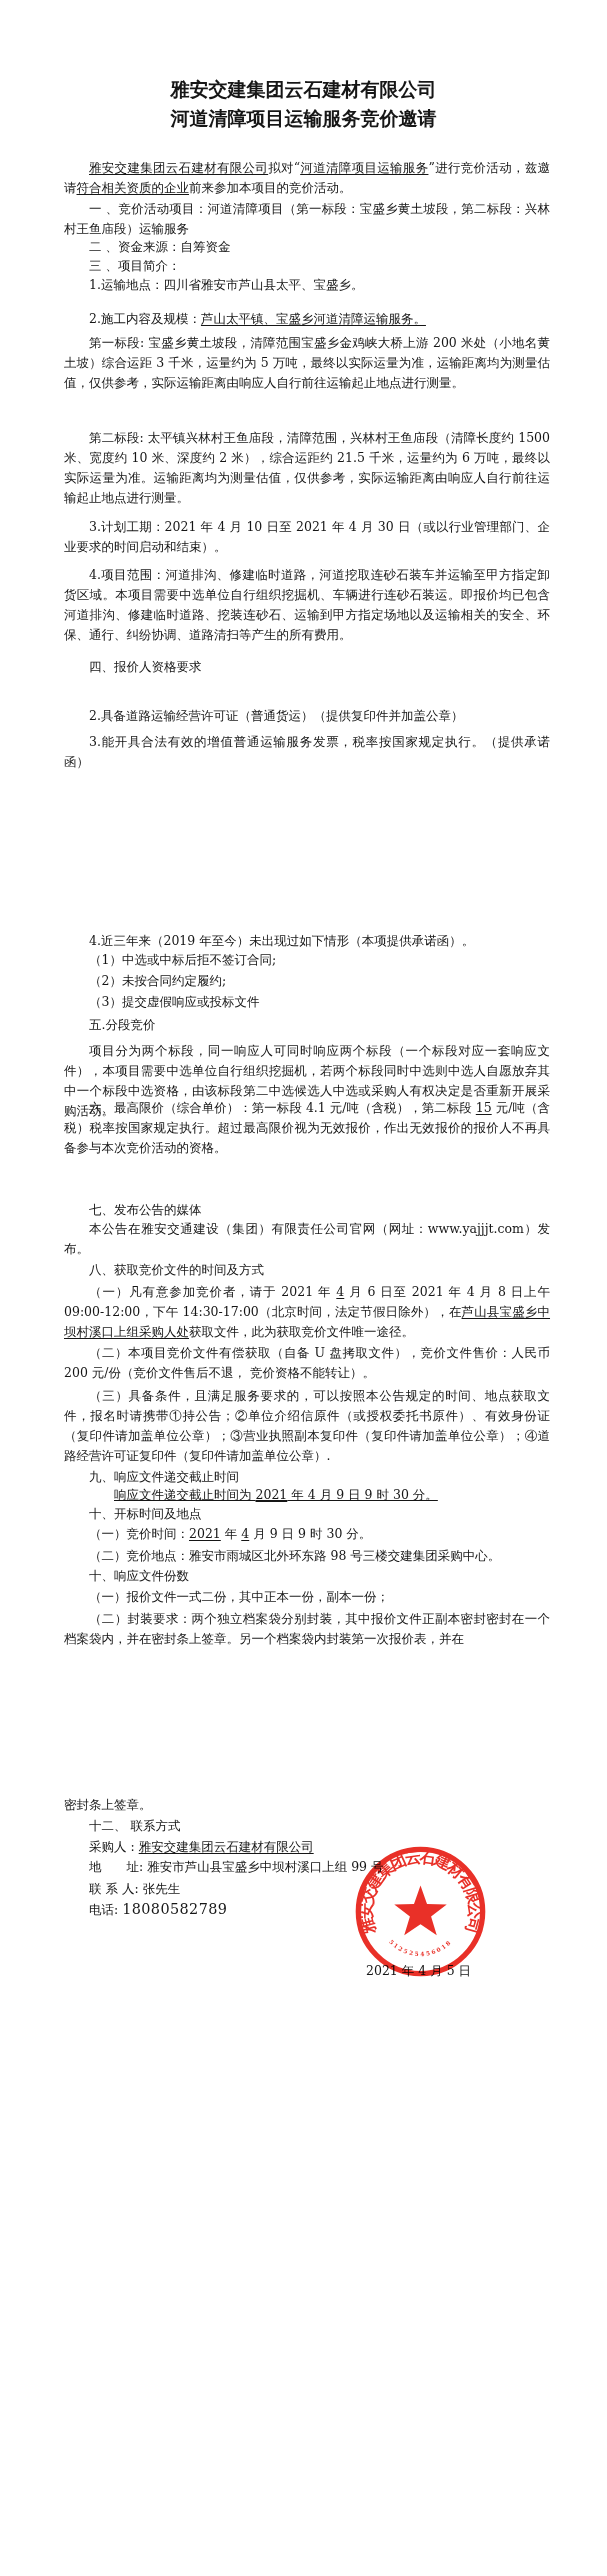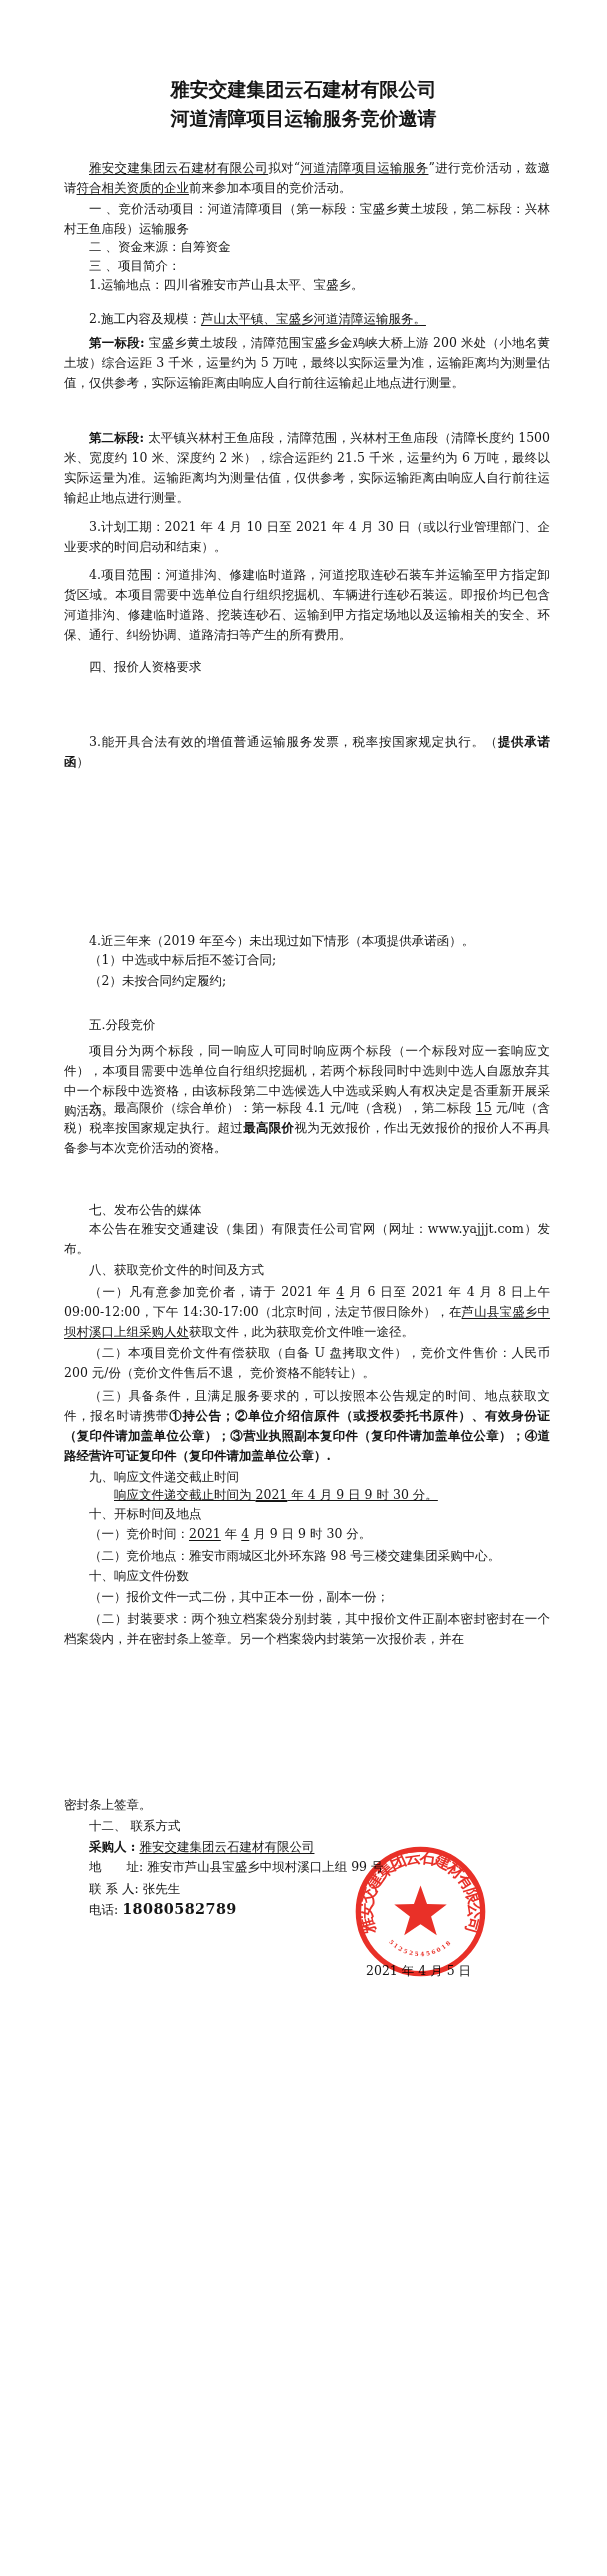--- a/index.html
+++ b/index.html
@@ -5,23 +5,23 @@
 <style>
   html,body{margin:0;padding:0;background:#ffffff;}
   #page{position:relative;width:607px;height:2576px;background:#ffffff;overflow:hidden;
         font-family:"DejaVu Serif","Liberation Serif",serif;color:#161616;}
   .title{position:absolute;left:0;width:607px;text-align:center;font-weight:bold;
          font-size:19px;line-height:26px;}
   .para{position:absolute;left:64px;width:486px;font-size:12.5px;line-height:20px;
         text-align:justify;}
   .ind{text-indent:25px;}
   .ind4{text-indent:50px;text-decoration:underline;}
-  .b{font-weight:bold;}
+  .b{font-weight:normal;}
   .u{text-decoration:underline;text-underline-offset:2.3px;}
-  .phone{font-weight:bold;font-size:14.4px;letter-spacing:0.4px;}
+  .phone{font-weight:normal;font-size:14.4px;letter-spacing:0.4px;}
   .date{position:absolute;font-size:12.5px;line-height:20px;}
   .stamp{position:absolute;mix-blend-mode:multiply;opacity:.95;}
 </style>
 </head>
 <body>
 
 <div id="page">
 
   <div class="title" style="top:76px">雅安交建集团云石建材有限公司</div>
   <div class="title" style="top:105px">河道清障项目运输服务竞价邀请</div>
@@ -30,24 +30,26 @@
   <div class="para ind" style="top:199px"><span>一 、竞价活动项目：河道清障项目（第一标段：宝盛乡黄土坡段，第二标段：兴林村王鱼庙段）运输服务</span></div>
   <div class="para ind" style="top:237px"><span>二 、资金来源：自筹资金</span></div>
   <div class="para ind" style="top:256px"><span>三 、项目简介：</span></div>
   <div class="para ind" style="top:275px"><span>1.运输地点：四川省雅安市芦山县太平、宝盛乡。</span></div>
   <div class="para ind" style="top:309px"><span>2.施工内容及规模：</span><span class="u">芦山太平镇、宝盛乡河道清障运输服务。</span></div>
   <div class="para ind" style="top:333px"><span class="b">第一标段:</span><span> 宝盛乡黄土坡段，清障范围宝盛乡金鸡峡大桥上游 200 米处（小地名黄土坡）综合运距 3 千米，运量约为 5 万吨，最终以实际运量为准，运输距离均为测量估值，仅供参考，实际运输距离由响应人自行前往运输起止地点进行测量。</span></div>
   <div class="para ind" style="top:428px"><span class="b">第二标段:</span><span> 太平镇兴林村王鱼庙段，清障范围，兴林村王鱼庙段（清障长度约 1500 米、宽度约 10 米、深度约 2 米），综合运距约 21.5 千米，运量约为 6 万吨，最终以实际运量为准。运输距离均为测量估值，仅供参考，实际运输距离由响应人自行前往运输起止地点进行测量。</span></div>
   <div class="para ind" style="top:517px"><span>3.计划工期：2021 年 4 月 10 日至 2021 年 4 月 30 日（或以行业管理部门、企业要求的时间启动和结束）。</span></div>
   <div class="para ind" style="top:565px"><span>4.项目范围：河道排沟、修建临时道路，河道挖取连砂石装车并运输至甲方指定卸货区域。本项目需要中选单位自行组织挖掘机、车辆进行连砂石装运。即报价均已包含河道排沟、修建临时道路、挖装连砂石、运输到甲方指定场地以及运输相关的安全、环保、通行、纠纷协调、道路清扫等产生的所有费用。</span></div>
   <div class="para ind" style="top:657px"><span>四、报价人资格要求</span></div>
+  <div class="para ind" style="top:706px"><span>2.具备道路运输经营许可证（普通货运）（</span><span class="b">提供复印件并加盖公章</span><span>）</span></div>
   <div class="para ind" style="top:732px"><span>3.能开具合法有效的增值普通运输服务发票，税率按国家规定执行。（</span><span class="b">提供承诺函</span><span>）</span></div>
   <div class="para ind" style="top:931px"><span>4.近三年来（2019 年至今）未出现过如下情形（本项提供承诺函）。</span></div>
   <div class="para ind" style="top:950px"><span>（1）中选或中标后拒不签订合同;</span></div>
   <div class="para ind" style="top:971px"><span>（2）未按合同约定履约;</span></div>
+  <div class="para ind" style="top:992px"><span>（3）提交虚假响应或投标文件</span></div>
   <div class="para ind" style="top:1015px"><span>五.分段竞价</span></div>
   <div class="para ind" style="top:1041px"><span>项目分为两个标段，同一响应人可同时响应两个标段（一个标段对应一套响应文件），本项目需要中选单位自行组织挖掘机，若两个标段同时中选则中选人自愿放弃其中一个标段中选资格，由该标段第二中选候选人中选或采购人有权决定是否重新开展采购活动。</span></div>
   <div class="para ind" style="top:1098px"><span>六、最高限价（综合单价）：第一标段 4.1 元/吨（含税），第二标段 </span><span class="u">15</span><span> 元/吨（含税）税率按国家规定执行。超过</span><span class="b">最高限价</span><span>视为无效报价，作出无效报价的报价人不再具备参与本次竞价活动的资格。</span></div>
   <div class="para ind" style="top:1200px"><span>七、发布公告的媒体</span></div>
   <div class="para ind" style="top:1219px"><span>本公告在雅安交通建设（集团）有限责任公司官网（网址：www.yajjjt.com）发布。</span></div>
   <div class="para ind" style="top:1260px"><span>八、获取竞价文件的时间及方式</span></div>
   <div class="para ind" style="top:1282px"><span>（一）凡有意参加竞价者，请于 2021 年 </span><span class="u">4</span><span> 月 6 日至 2021 年 4 月 8 日上午 09:00-12:00，下午 14:30-17:00（北京时间，法定节假日除外），在</span><span class="u">芦山县宝盛乡中坝村溪口上组采购人处</span><span>获取文件，此为获取竞价文件唯一途径。</span></div>
   <div class="para ind" style="top:1343px"><span>（二）本项目竞价文件有偿获取（自备 U 盘拷取文件），竞价文件售价：人民币 200 元/份（竞价文件售后不退， 竞价资格不能转让）。</span></div>
   <div class="para ind" style="top:1386px"><span>（三）具备条件，且满足服务要求的，可以按照本公告规定的时间、地点获取文件，报名时请携带</span><span class="b">①持公告；②单位介绍信原件（或授权委托书原件）、有效身份证（复印件请加盖单位公章）；③营业执照副本复印件（复印件请加盖单位公章）；④道路经营许可证复印件（复印件请加盖单位公章）.</span></div>
   <div class="para ind" style="top:1467px"><span>九、响应文件递交截止时间</span></div>

